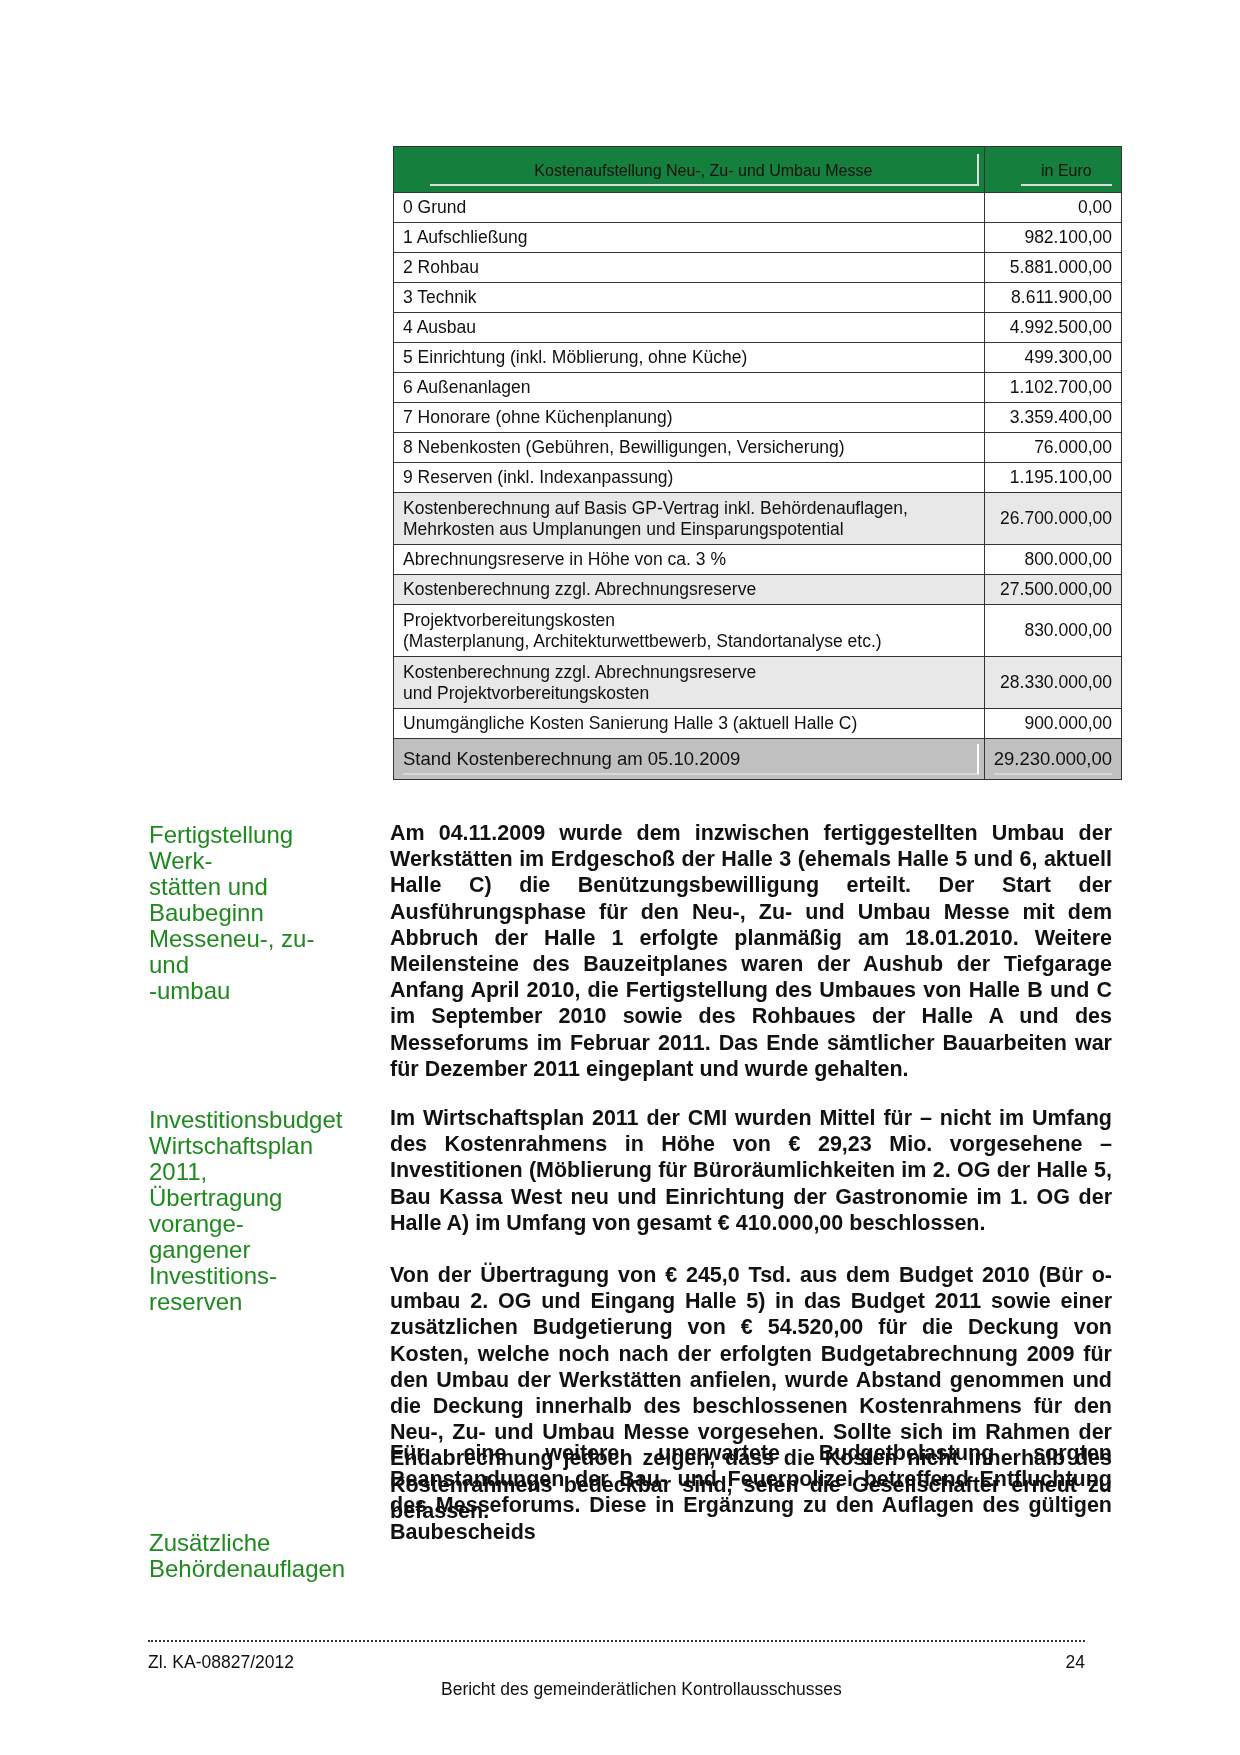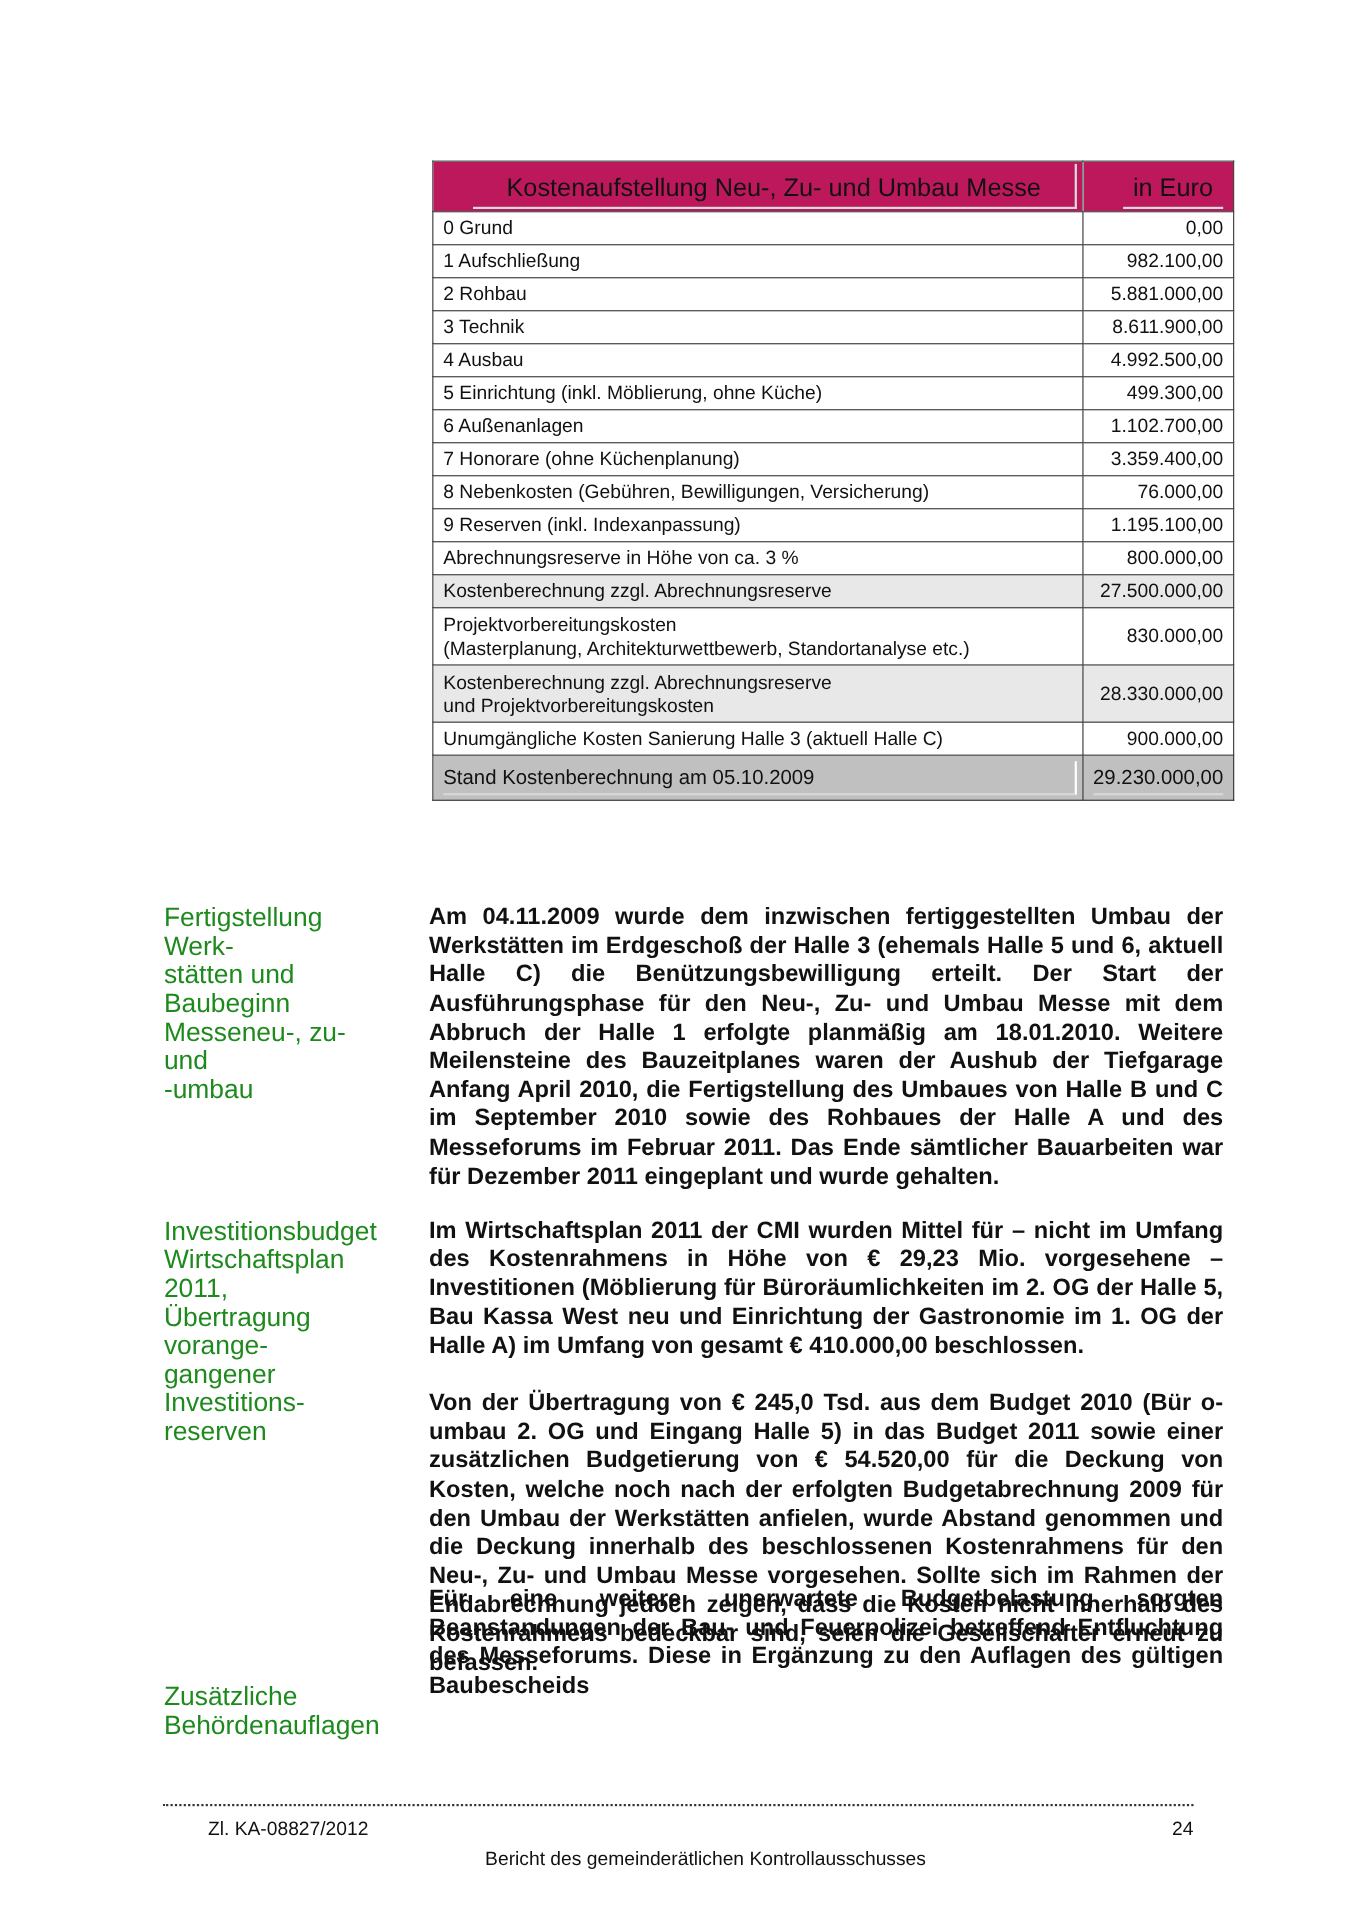--- a/index.html
+++ b/index.html
@@ -3,21 +3,21 @@
   <meta charset="utf-8">
   <style>
     html, body { margin: 0; padding: 0; background: #ffffff; }
     body { width: 1240px; height: 1755px; position: relative; overflow: hidden;
            font-family: "Liberation Sans", "DejaVu Sans", sans-serif; color: #111; }
 
     
     .cost-table { position: absolute; left: 393px; top: 146px; width: 729px;
                   border-collapse: collapse; font-size: 17.5px; }
     .cost-table td, .cost-table th { border: 1.5px solid #333; padding: 0 9px; }
-    .cost-table th { background: #be185d; font-weight: normal; height: 45px; font-size: 23px; position: relative; padding-left: 36px; }
+    .cost-table th { background: #15803d; font-weight: normal; height: 45px; font-size: 16px; position: relative; padding-left: 36px; }
     .cost-table th .inner { display: block; border-bottom: 2px solid #dcdcdc; padding: 8px 0 4px 0; }
     .cost-table th.col-label { width: 555px; }
     .cost-table th.col-label .inner { border-right: 2px solid #dcdcdc; margin-right: -4px; }
     .cost-table td.label { text-align: left; }
     .cost-table td.value { text-align: right; white-space: nowrap; }
     .cost-table tr.single td { height: 29px; }
     .cost-table tr.double td { height: 51px; line-height: 21px; }
     .cost-table tr.double td.value { vertical-align: middle; }
     .cost-table tr.subtotal td { background: #e8e8e8; }
     .cost-table tr.total td { background: #c0c0c0; height: 40px; font-size: 18.5px; }
@@ -28,21 +28,21 @@
     .margin-note { position: absolute; left: 149px; width: 210px; color: #1e8a1e;
                    font-size: 24px; line-height: 26px; }
     .para { position: absolute; left: 390px; width: 722px; font-size: 21.5px;
             line-height: 26.2px; text-align: justify; color: #111; }
     .para p { margin: 0; font-weight: bold; }
 
     
     .footer-rule { position: absolute; left: 148px; top: 1640px; width: 937px; height: 0;
                    border-top: 2px dotted #333; }
     .footer { position: absolute; top: 1652px; left: 148px; width: 937px; font-size: 17.5px; color: #111; }
-    .footer .ref { position: absolute; left: 0; margin-left: 41px; }
+    .footer .ref { position: absolute; left: 0; }
     .footer .title { position: absolute; left: 293px; margin-top: 27px; }
     .footer .page { position: absolute; right: 0; }
   </style>
 </head>
 <body>
 
 <table class="cost-table">
   <thead>
     <tr>
       <th class="col-label">
@@ -86,20 +86,24 @@
         <td class="label">7 Honorare (ohne Küchenplanung)</td>
         <td class="value">3.359.400,00</td>
       </tr>
       <tr class="single">
         <td class="label">8 Nebenkosten (Gebühren, Bewilligungen, Versicherung)</td>
         <td class="value">76.000,00</td>
       </tr>
       <tr class="single">
         <td class="label">9 Reserven (inkl. Indexanpassung)</td>
         <td class="value">1.195.100,00</td>
+      </tr>
+      <tr class="double subtotal">
+        <td class="label"><span>Kostenberechnung auf Basis GP-Vertrag inkl. Behördenauflagen,</span><br><span>Mehrkosten aus Umplanungen und Einsparungspotential</span></td>
+        <td class="value">26.700.000,00</td>
       </tr>
       <tr class="single">
         <td class="label">Abrechnungsreserve in Höhe von ca. 3 %</td>
         <td class="value">800.000,00</td>
       </tr>
       <tr class="single subtotal">
         <td class="label">Kostenberechnung zzgl. Abrechnungsreserve</td>
         <td class="value">27.500.000,00</td>
       </tr>
       <tr class="double">

